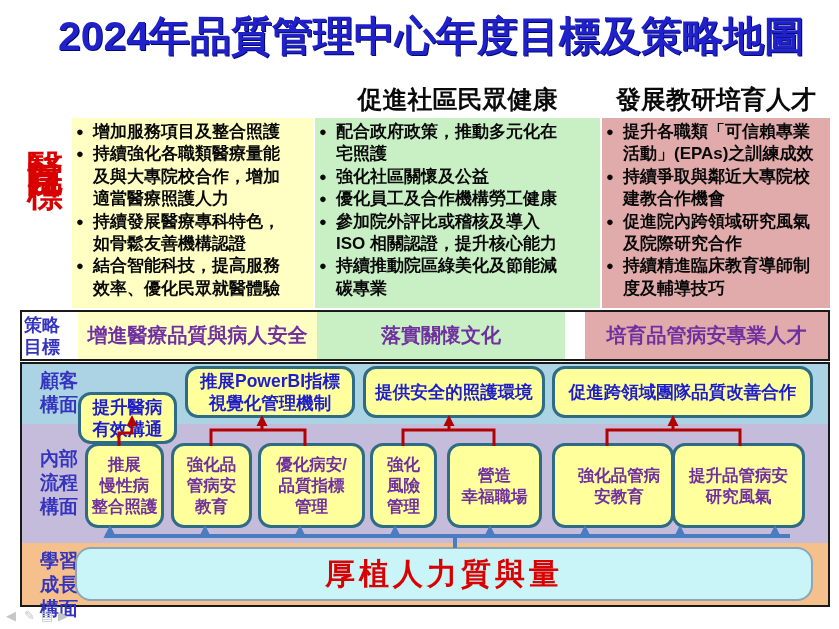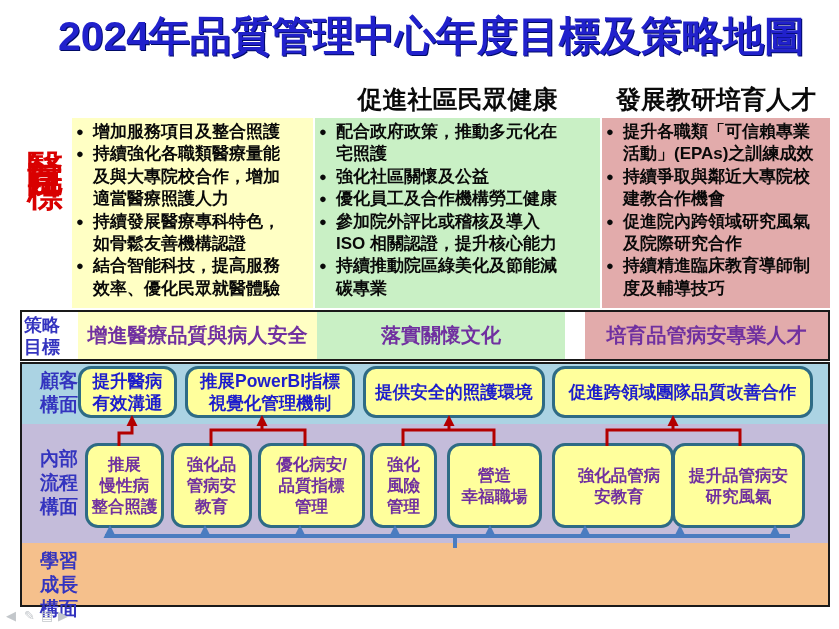--- a/index.html
+++ b/index.html
@@ -47,21 +47,21 @@
   .band-label { position:absolute; left:18px; width:54px; color:#3434bf; font-size:19px; line-height:24px;
                 text-align:left; white-space:pre-line; font-weight:800; }
   #label-customer { top:5px; }
   #label-internal { top:83px; }
   #label-learning { top:185px; }
 
   
   .node { position:absolute; background:#ffff9c; border:3px solid #2e6b85; border-radius:13px;
           display:flex; align-items:center; justify-content:center; text-align:center; white-space:pre-line; }
   .cnode { top:2px; height:52px; color:#1d1dcc; font-size:17.5px; line-height:22px; font-weight:800; }
-  #cnode-0 { left:56px;  width:99px; }
+  #cnode-0 { left:56px;  width:99px;margin-top:26px; }
   #cnode-1 { left:163px; width:170px; }
   #cnode-2 { left:341px; width:182px; }
   #cnode-3 { left:530px; width:261px; }
   .inode { top:79px; height:85px; color:#7030a0; font-size:16.5px; line-height:21px; font-weight:800; }
   #inode-0 { left:63px;  width:79px; }
   #inode-1 { left:149px; width:81px; }
   #inode-2 { left:236px; width:107px; }
   #inode-3 { left:348px; width:67px; }
   #inode-4 { left:425px; width:95px; }
   #inode-5 { left:530px; width:122px;padding-left:12px; }
@@ -191,20 +191,21 @@
     <div class="node inode" id="inode-3">強化
 風險
 管理</div>
     <div class="node inode" id="inode-4">營造
 幸福職場</div>
     <div class="node inode" id="inode-5">強化品管病
 安教育</div>
     <div class="node inode" id="inode-6">提升品管病安
 研究風氣</div>
 
+    <div id="learning-node">厚植人力質與量</div>
   </div>
 
   <svg id="connectors" viewBox="0 0 839 629" xmlns="http://www.w3.org/2000/svg">
 
     <g stroke="#b30000" stroke-width="3" fill="none">
       <path d="M119,446 V433 H132 V424"></path>
       <path d="M211,446 V430 H305 V446 M262,430 V424"></path>
       <path d="M403,446 V430 H494 V446 M449,430 V424"></path>
       <path d="M607,446 V430 H740 V446 M673,430 V424"></path>
     </g>

